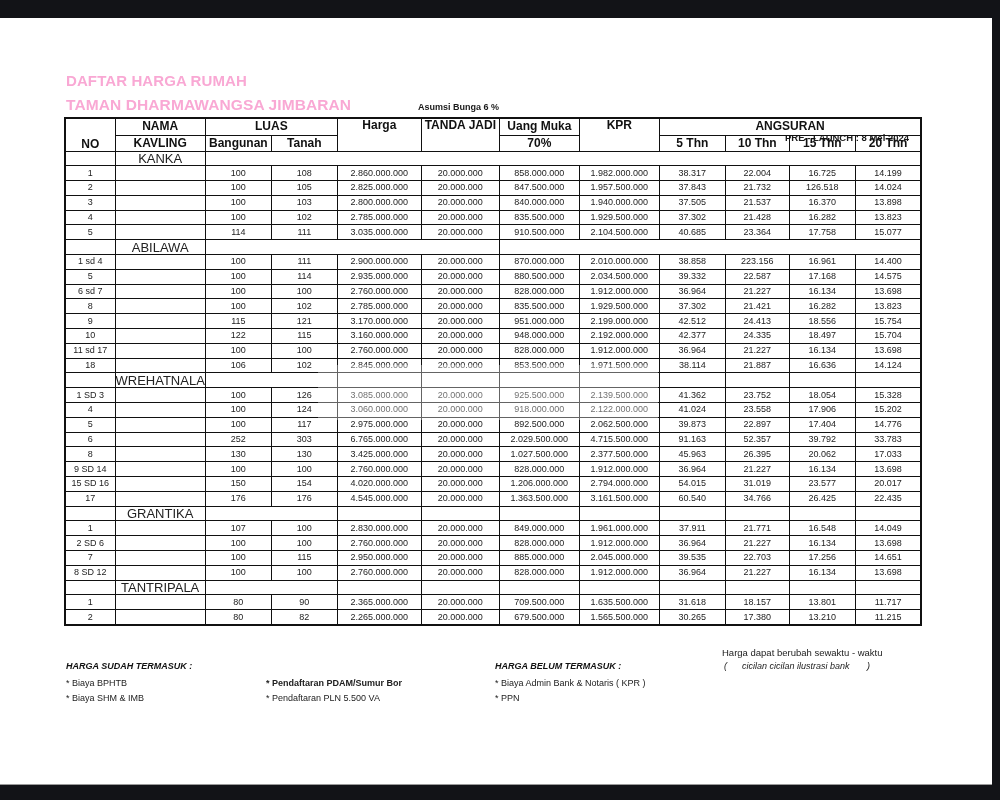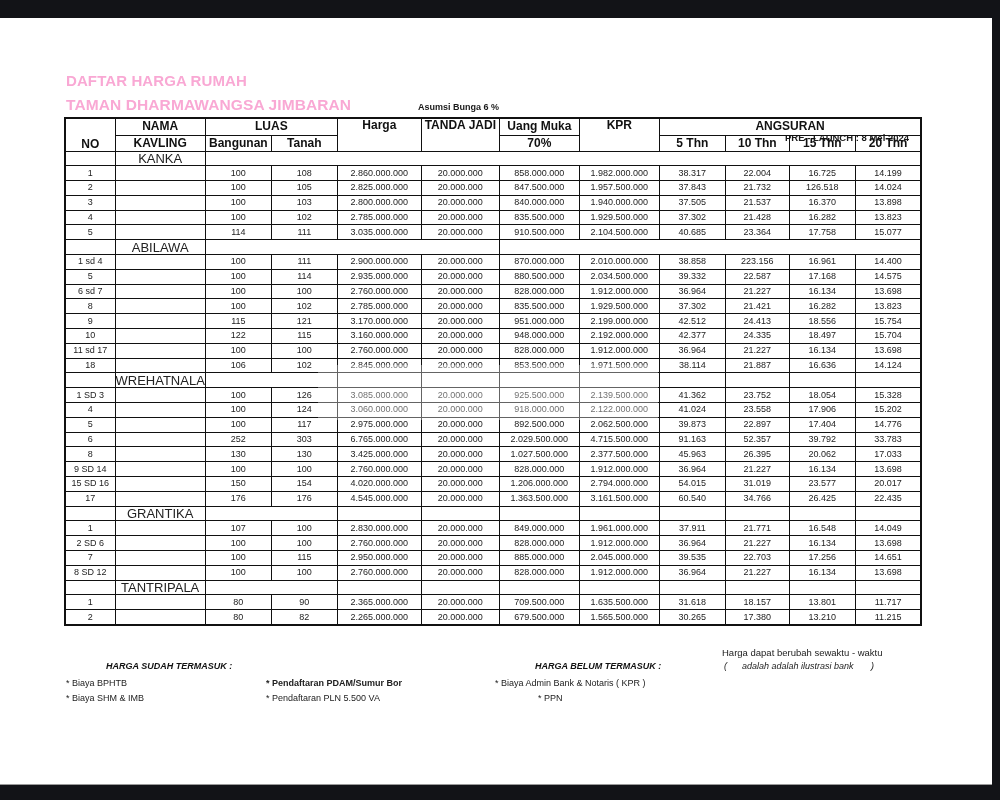--- a/index.html
+++ b/index.html
@@ -31,21 +31,21 @@
   th.no { font-size:11.5px; vertical-align:bottom; padding-bottom:2px; }
   td.group { font-weight:normal; font-size:13px; color:#111; }
 
   .watermark {
     position:absolute; left:318px; top:365px; width:340px; height:55px;
     background:rgba(255,255,255,0.35); pointer-events:none;
   }
   .note {
     position:absolute; font-size:9px; color:#222;text-align:right;
   }
-  .note.heading { font-weight:bold; font-style:italic; color:#111;margin-left:40px; }
+  .note.heading { font-weight:bold; font-style:italic; color:#111; }
   .note.italic { font-style:italic; }
 </style>
 </head>
 <body>
 
 <div class="page"></div>
 
 <div class="title1">DAFTAR HARGA RUMAH</div>
 <div class="title2">TAMAN DHARMAWANGSA JIMBARAN</div>
 <div class="asumsi">Asumsi Bunga 6 %</div>
@@ -523,16 +523,16 @@
 <div class="watermark"></div>
 
 <div class="note heading" style="left:66px; top:661px;">HARGA SUDAH TERMASUK :</div>
 <div class="note" style="left:66px; top:678px;">* Biaya BPHTB</div>
 <div class="note" style="left:66px; top:693px;">* Biaya SHM &amp; IMB</div>
 <div class="note" style="left:266px; top:678px;font-weight:bold;">* Pendaftaran PDAM/Sumur Bor</div>
 <div class="note" style="left:266px; top:693px;">* Pendaftaran PLN 5.500 VA</div>
 
 <div class="note heading" style="left:495px; top:661px;">HARGA BELUM TERMASUK :</div>
 <div class="note" style="left:495px; top:678px;">* Biaya Admin Bank &amp; Notaris ( KPR )</div>
-<div class="note" style="left:495px; top:693px;margin-left:43px;">* PPN</div>
+<div class="note" style="left:495px; top:693px;">* PPN</div>
 
 <div class="note" style="left:722px; top:647px; font-size:9.5px;">Harga dapat berubah sewaktu - waktu</div>
-<div class="note italic" style="left:724px; top:661px; white-space:pre;">(      adalah adalah ilustrasi bank       )</div>
+<div class="note italic" style="left:724px; top:661px; white-space:pre;">(      cicilan cicilan ilustrasi bank       )</div>
 
 </body></html>

